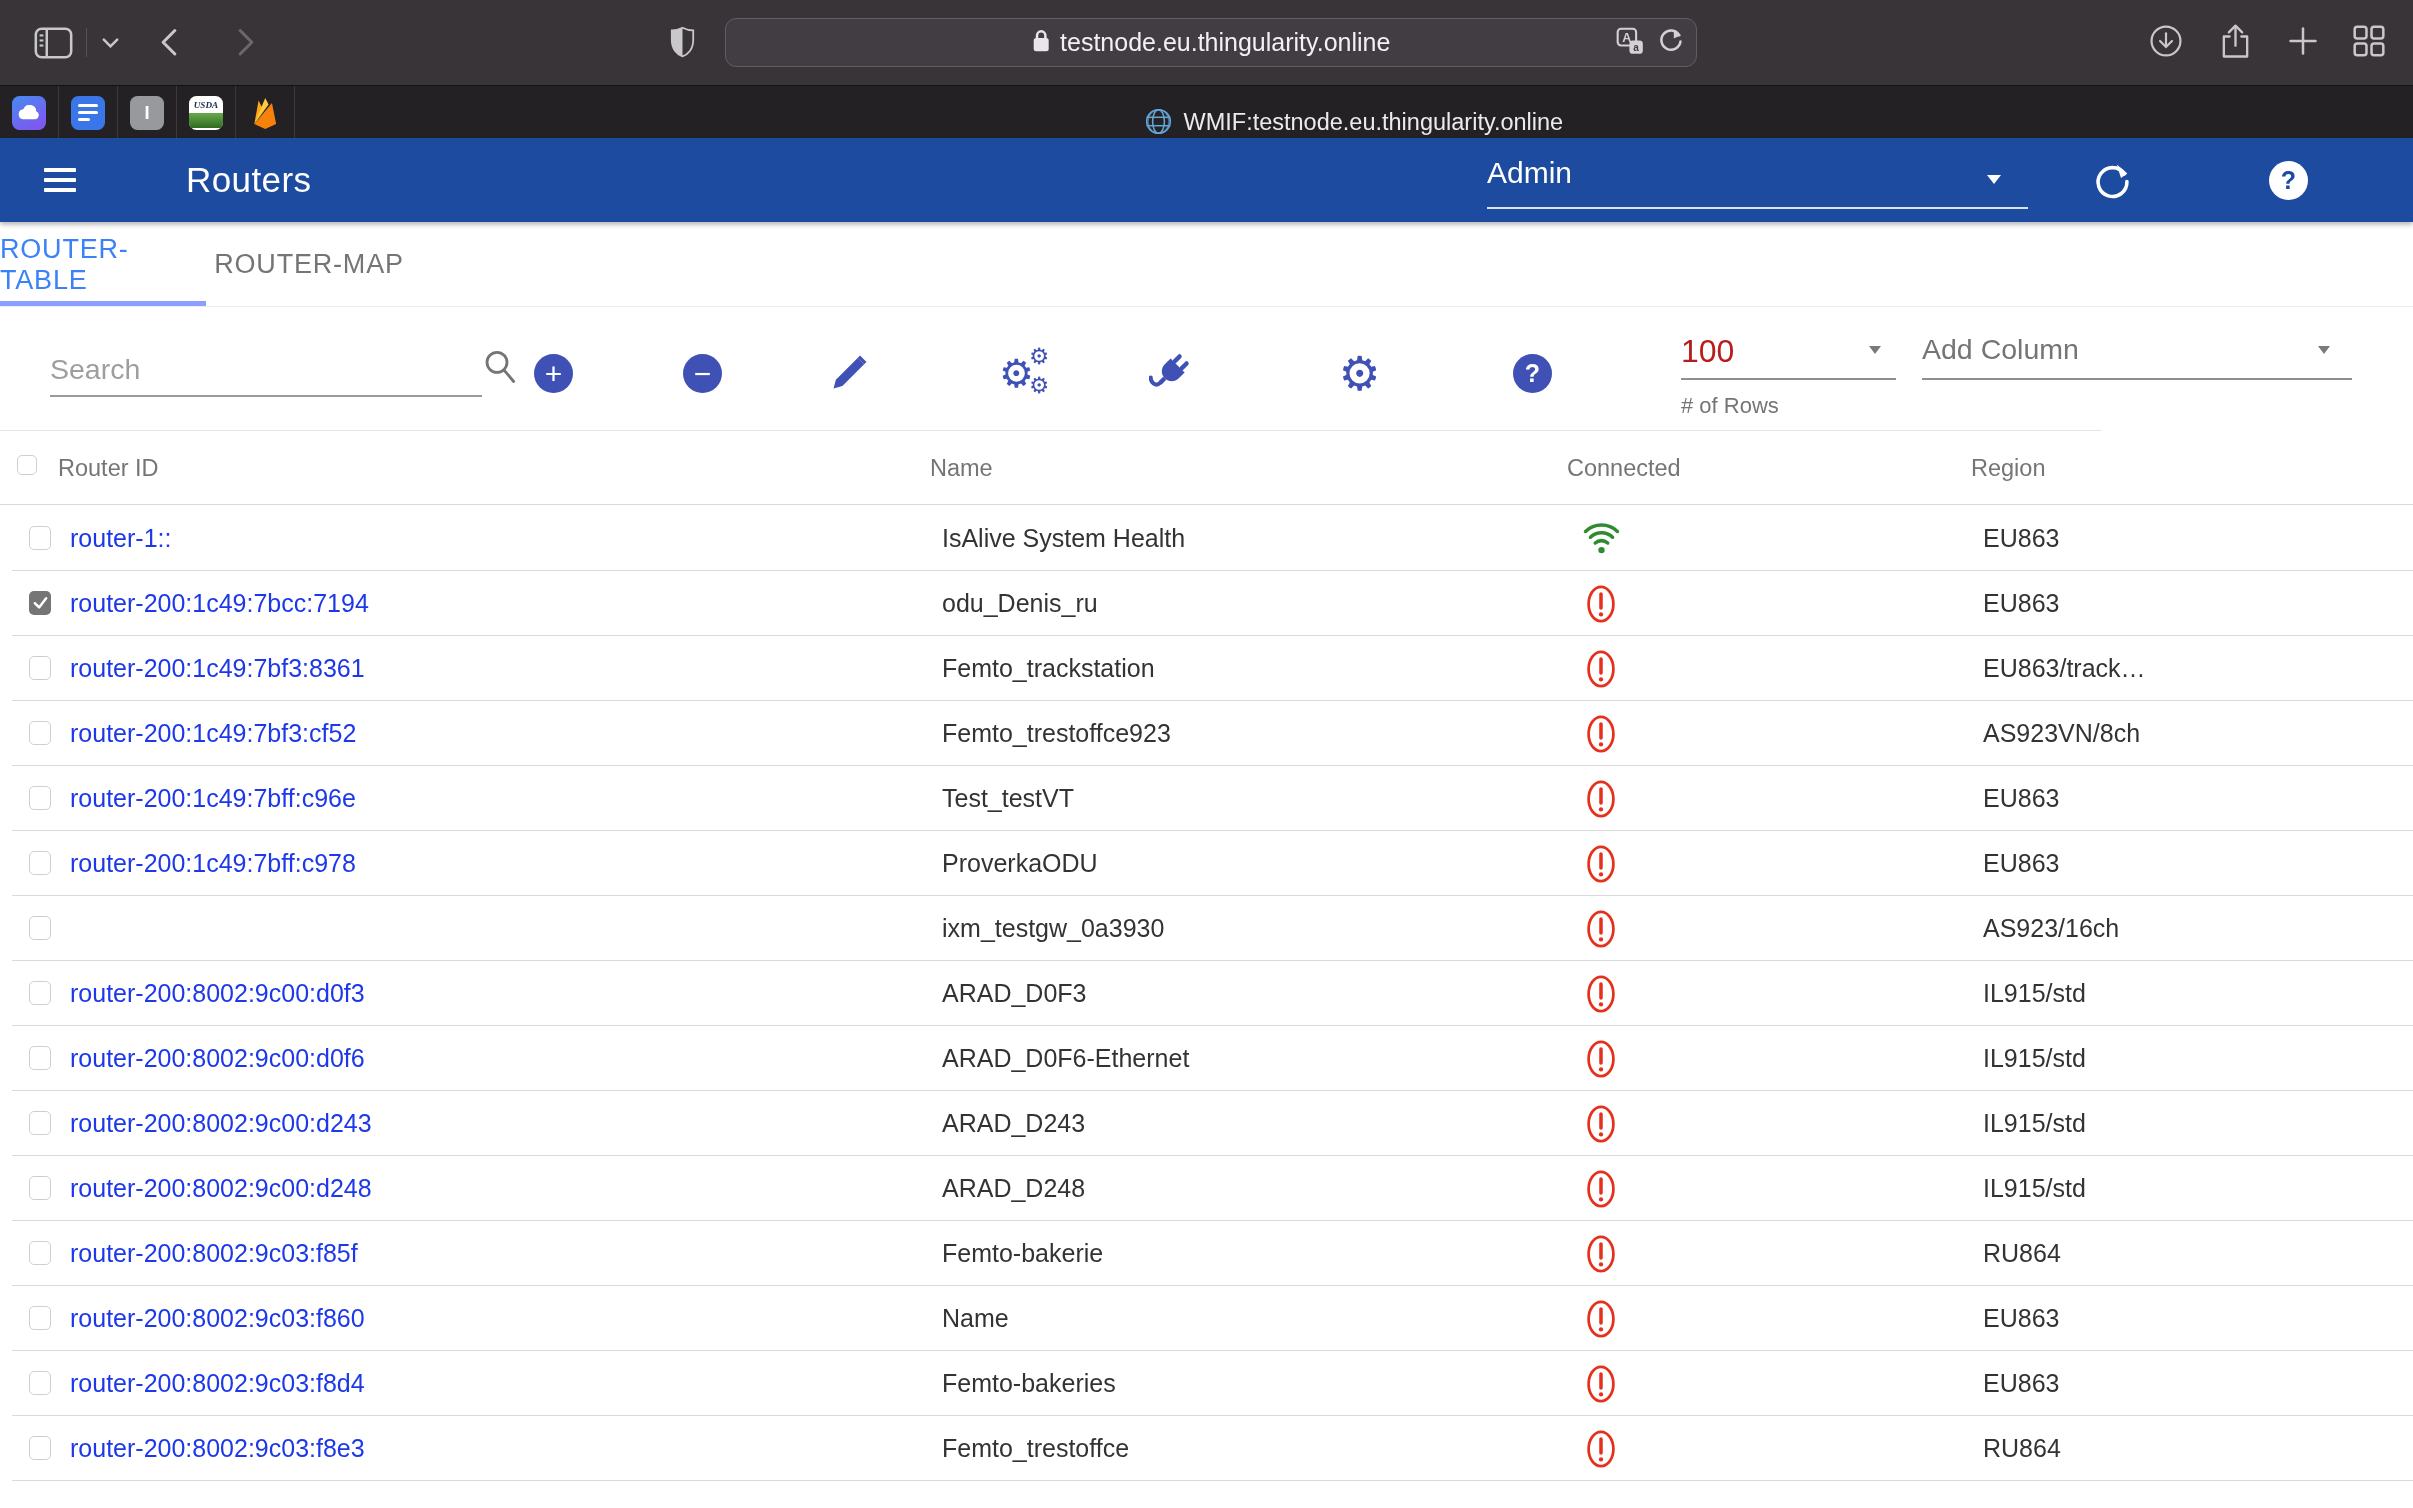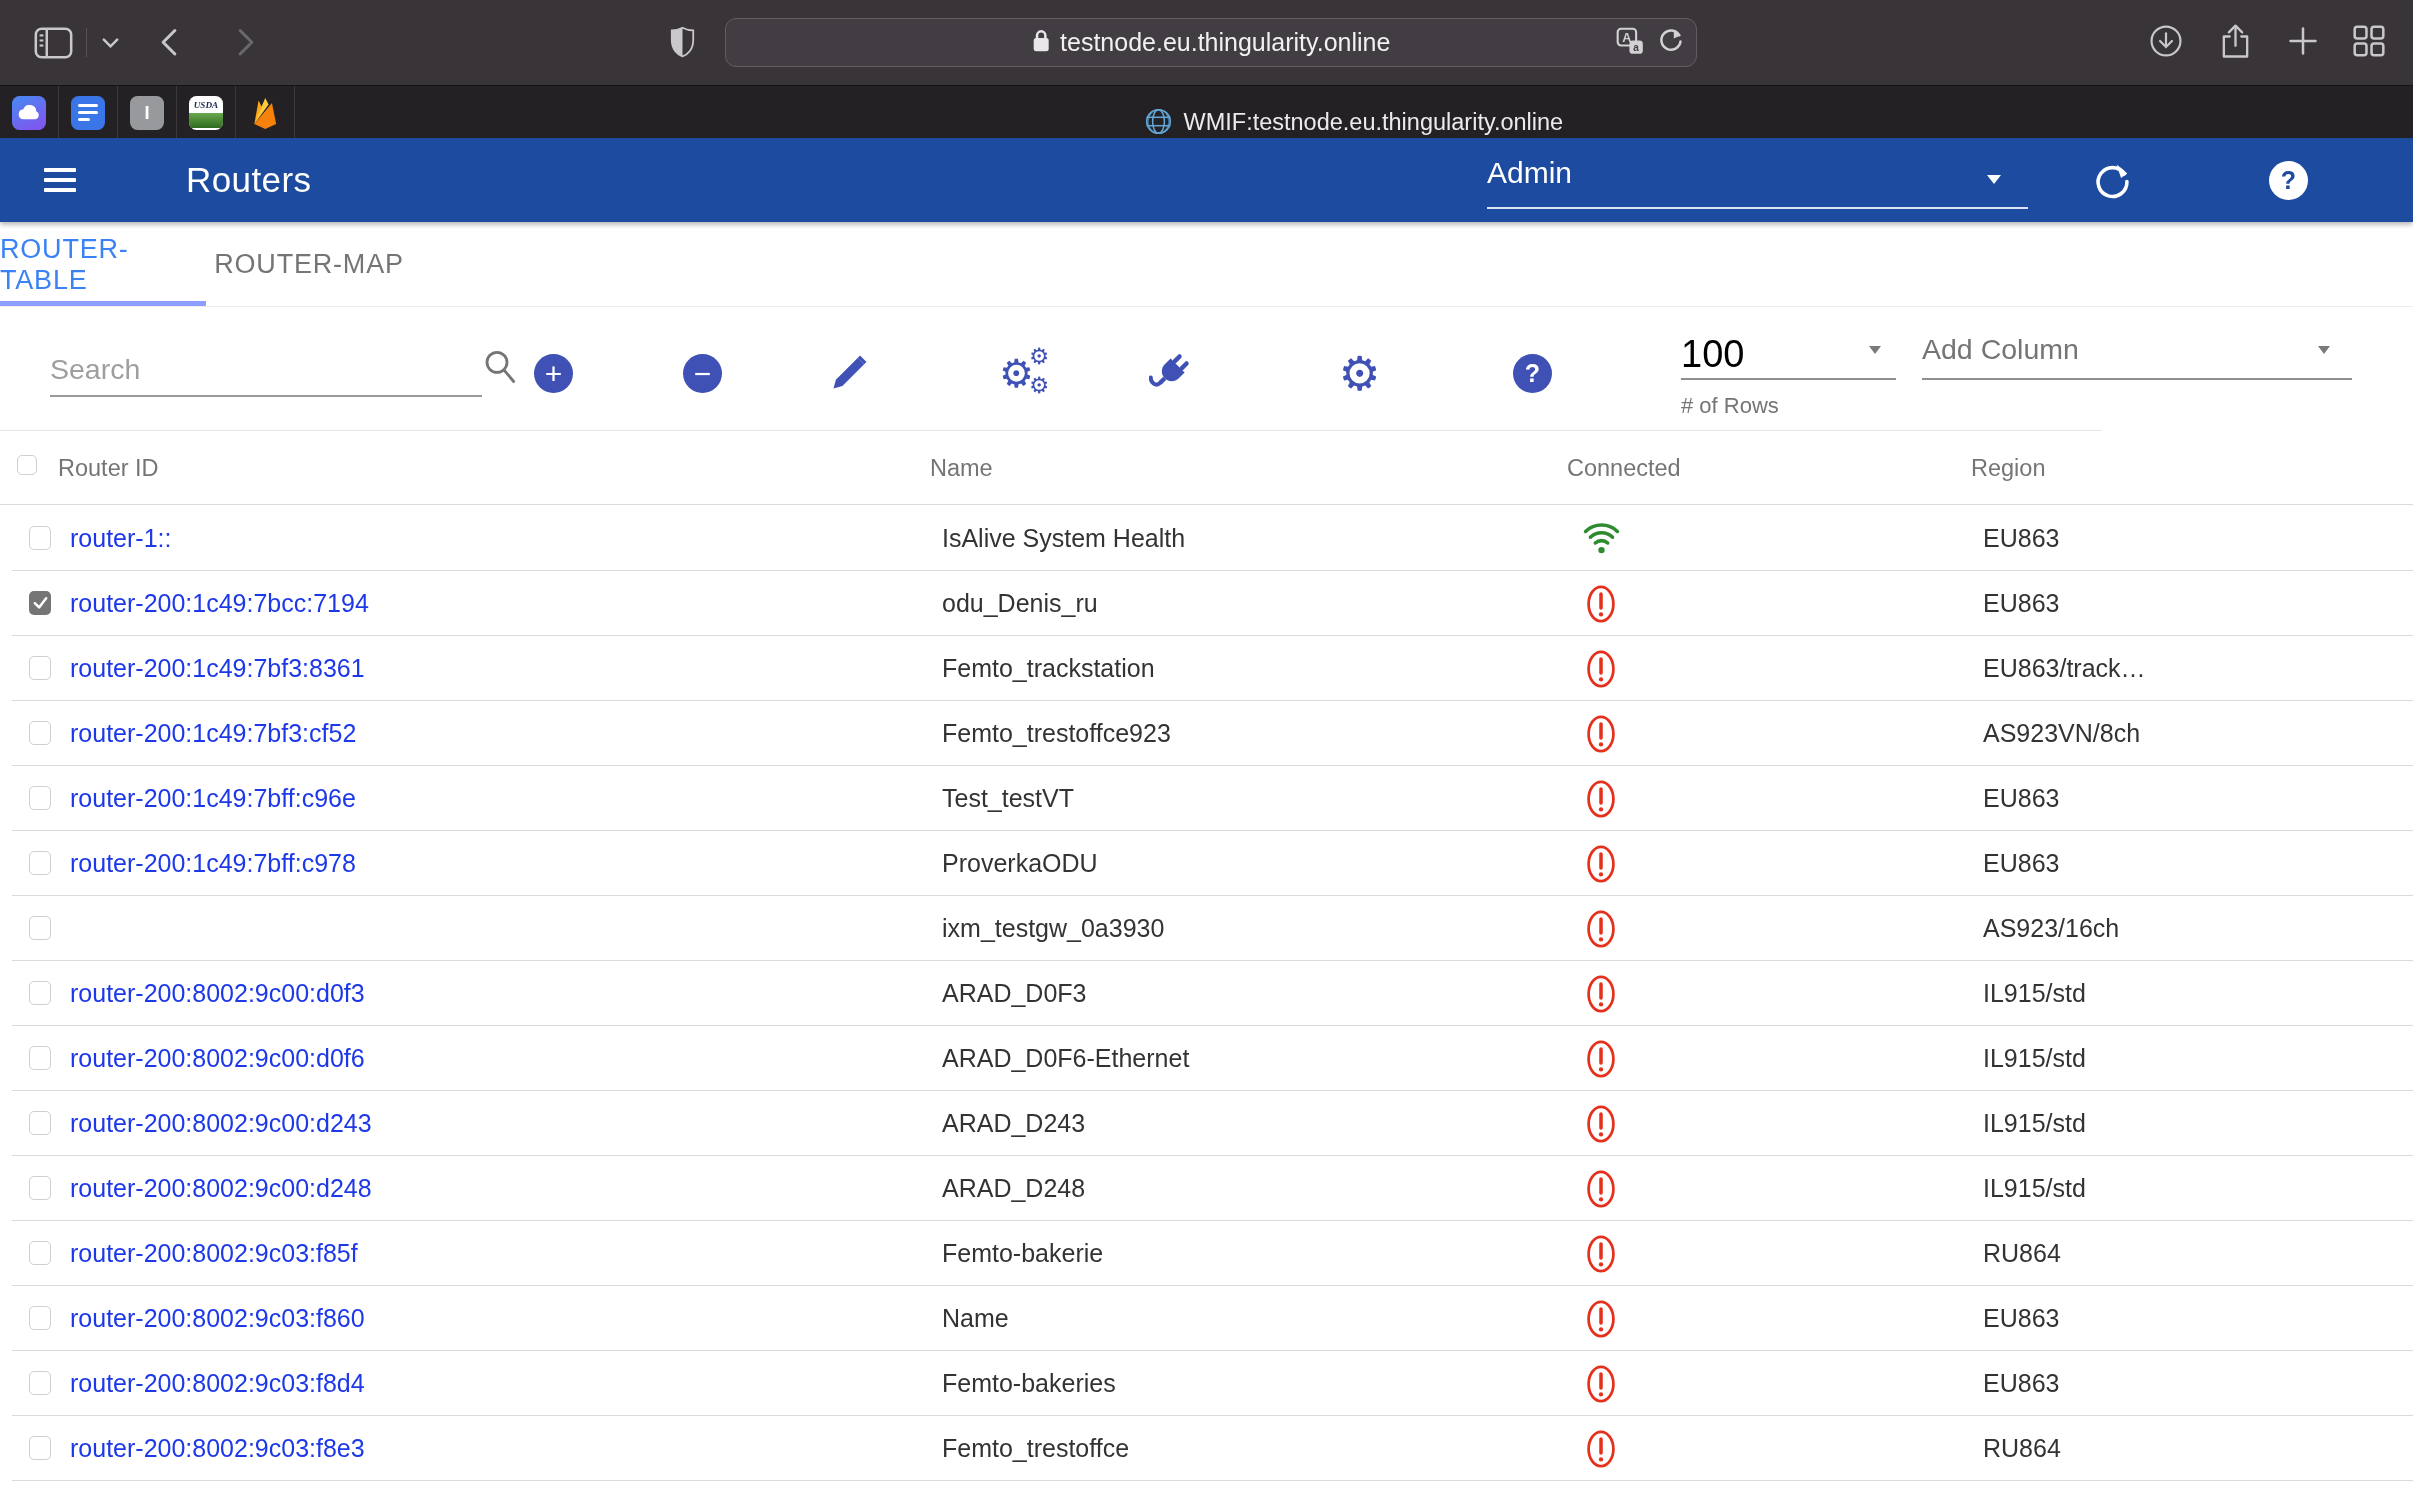--- a/index.html
+++ b/index.html
@@ -67,21 +67,21 @@
   #search-ph { position:absolute; left:0; top:5px; font-size:28.5px; color:#9e9e9e; }
   #search-underline { position:absolute; left:0; top:47px; width:432px; height:1.7px; background:#9a9a9a; }
   #search-mag { position:absolute; right:-35px; top:0; color:#757575; }
   .tool-btn { position:absolute; top:42px; width:47px; height:47px; display:flex; align-items:center; justify-content:center; cursor:pointer; }
   .round-btn { width:39px; height:39px; border-radius:50%; background:#3f51b5; color:#fff;
                display:flex; align-items:center; justify-content:center; font-size:30px; font-weight:400; line-height:1; }
   .gear-glyph { font-family:"DejaVu Sans",sans-serif; color:#3f51b5; line-height:1; }
   .select-box { position:absolute; top:25px; }
   #rows-select { left:1681px; width:215px; }
   #addcol-select { left:1922px; width:430px; }
-  .select-value { font-size:38px; color:#000000; }
+  .select-value { font-size:32px; color:#b91c1c; }
   .select-ph { font-size:28.5px; color:#757575; }
   .select-underline { position:absolute; left:0; top:45px; height:1.7px; background:#8f8f8f; }
   .select-arrow { position:absolute; top:13.4px; width:0; height:0;
                   border-left:6.7px solid transparent; border-right:6.7px solid transparent; border-top:8.4px solid #7a7a7a; }
   #rows-caption { position:absolute; left:1681px; top:85px; font-size:22px; color:#757575; }
 
   
   #thead { position:absolute; left:0; top:431px; width:2413px; height:74px; background:#fff; border-bottom:1.7px solid #dadada; }
   .hlabel { position:absolute; top:0; height:74px; display:flex; align-items:center; font-size:23.5px; color:#757575; }
   #tbody { position:absolute; left:12px; top:506px; width:2413px; }

